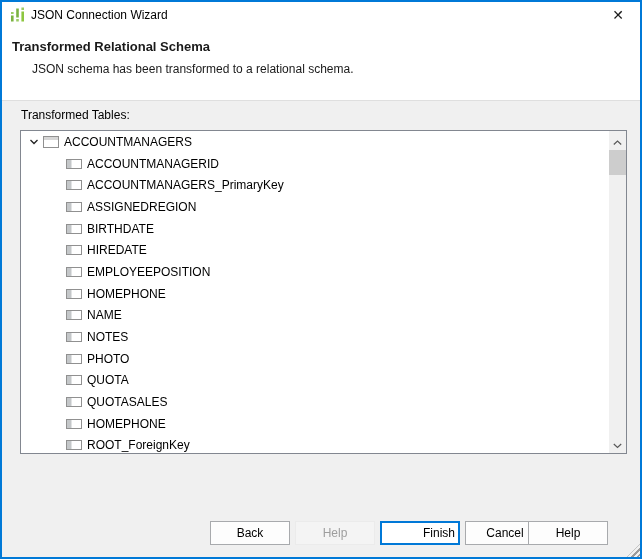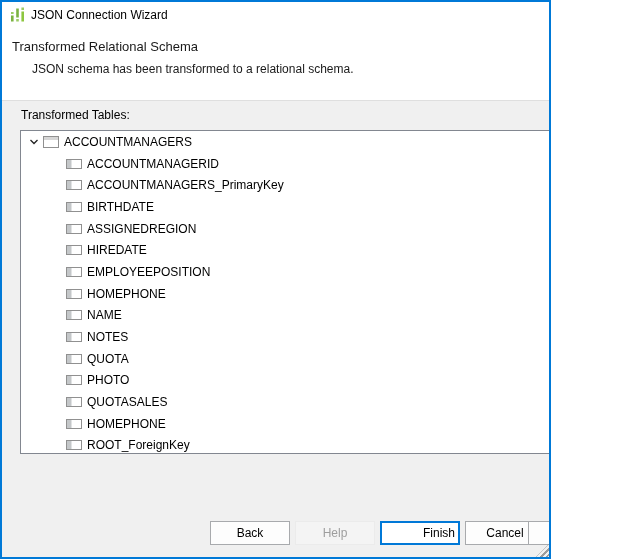--- a/index.html
+++ b/index.html
@@ -1,31 +1,31 @@
 <!DOCTYPE html>
 <html><head>
 <meta charset="utf-8">
 <style>
   * { margin:0; padding:0; box-sizing:border-box; }
   html,body { background:#ffffff; }
   body { font-family:"Liberation Sans", sans-serif; }
 
-  .window { position:relative; width:551px; height:559px; background:#ffffff; overflow:hidden; }
+  .window { position:relative; width:642px; height:559px; background:#ffffff; overflow:hidden; }
   .border-overlay { position:absolute; inset:0; border:2px solid #0079d7; pointer-events:none; z-index:60; }
 
   
   .titlebar { position:absolute; left:0; top:0; width:100%; height:30px; background:#ffffff; }
   .app-icon { position:absolute; left:9px; top:6px; width:18px; height:18px; }
   .title-text { position:absolute; left:31px; top:0; height:30px; line-height:30px; font-size:12px; color:#000000; }
   .close-btn { position:absolute; left:600px; top:1px; width:36px; height:28px; background:transparent; border:none;
                font-size:14px; color:#1a1a1a; display:flex; align-items:center; justify-content:center;
                font-family:"Liberation Sans", sans-serif; }
 
   
-  .header-title { position:absolute; left:12px; top:39px; font-size:13px; font-weight:normal; color:#1a1a1a; }
+  .header-title { position:absolute; left:12px; top:39px; font-size:13px; font-weight:bold; color:#1a1a1a; }
   .header-sub   { position:absolute; left:12px; top:62px; font-size:12px; color:#1a1a1a;margin-left:20px; }
 
   
   .body-area { position:absolute; left:0; top:100px; width:100%; height:459px; background:#f0f0f0; border-top:1px solid #dfdfdf; }
   .tables-label { position:absolute; left:21px; top:108px; font-size:12px; color:#000000; z-index:2; }
 
   
   .listbox { position:absolute; left:20px; top:130px; width:607px; height:324px; background:#ffffff; border:1px solid #828790; z-index:2; }
   .tree { position:absolute; left:0; top:0; right:17px; bottom:0; overflow:hidden; }
   .tree-row { height:21.7px; display:flex; align-items:center; font-size:12px; color:#000000; white-space:nowrap; }
@@ -118,38 +118,38 @@
     </span>
     <span>ACCOUNTMANAGERS_PrimaryKey</span>
   </div>
           <div class="tree-row child">
     <span class="node-icon">
       <svg width="16" height="10">
         <rect x="0.5" y="0.5" width="15" height="9" fill="#ffffff" stroke="#909090"></rect>
         <rect x="1" y="1" width="4.5" height="8" fill="#c4c7c9"></rect>
       </svg>
     </span>
+    <span>ASSIGNEDREGION</span>
+  </div>
+          <div class="tree-row child">
+    <span class="node-icon">
+      <svg width="16" height="10">
+        <rect x="0.5" y="0.5" width="15" height="9" fill="#ffffff" stroke="#909090"></rect>
+        <rect x="1" y="1" width="4.5" height="8" fill="#c4c7c9"></rect>
+      </svg>
+    </span>
     <span>BIRTHDATE</span>
   </div>
           <div class="tree-row child">
     <span class="node-icon">
       <svg width="16" height="10">
         <rect x="0.5" y="0.5" width="15" height="9" fill="#ffffff" stroke="#909090"></rect>
         <rect x="1" y="1" width="4.5" height="8" fill="#c4c7c9"></rect>
       </svg>
     </span>
-    <span>ASSIGNEDREGION</span>
-  </div>
-          <div class="tree-row child">
-    <span class="node-icon">
-      <svg width="16" height="10">
-        <rect x="0.5" y="0.5" width="15" height="9" fill="#ffffff" stroke="#909090"></rect>
-        <rect x="1" y="1" width="4.5" height="8" fill="#c4c7c9"></rect>
-      </svg>
-    </span>
     <span>HIREDATE</span>
   </div>
           <div class="tree-row child">
     <span class="node-icon">
       <svg width="16" height="10">
         <rect x="0.5" y="0.5" width="15" height="9" fill="#ffffff" stroke="#909090"></rect>
         <rect x="1" y="1" width="4.5" height="8" fill="#c4c7c9"></rect>
       </svg>
     </span>
     <span>EMPLOYEEPOSITION</span>
@@ -181,30 +181,30 @@
     </span>
     <span>NOTES</span>
   </div>
           <div class="tree-row child">
     <span class="node-icon">
       <svg width="16" height="10">
         <rect x="0.5" y="0.5" width="15" height="9" fill="#ffffff" stroke="#909090"></rect>
         <rect x="1" y="1" width="4.5" height="8" fill="#c4c7c9"></rect>
       </svg>
     </span>
+    <span>PHOTO</span>
+  </div>
+          <div class="tree-row child">
+    <span class="node-icon">
+      <svg width="16" height="10">
+        <rect x="0.5" y="0.5" width="15" height="9" fill="#ffffff" stroke="#909090"></rect>
+        <rect x="1" y="1" width="4.5" height="8" fill="#c4c7c9"></rect>
+      </svg>
+    </span>
     <span>QUOTA</span>
-  </div>
-          <div class="tree-row child">
-    <span class="node-icon">
-      <svg width="16" height="10">
-        <rect x="0.5" y="0.5" width="15" height="9" fill="#ffffff" stroke="#909090"></rect>
-        <rect x="1" y="1" width="4.5" height="8" fill="#c4c7c9"></rect>
-      </svg>
-    </span>
-    <span>PHOTO</span>
   </div>
           <div class="tree-row child">
     <span class="node-icon">
       <svg width="16" height="10">
         <rect x="0.5" y="0.5" width="15" height="9" fill="#ffffff" stroke="#909090"></rect>
         <rect x="1" y="1" width="4.5" height="8" fill="#c4c7c9"></rect>
       </svg>
     </span>
     <span>QUOTASALES</span>
   </div>

